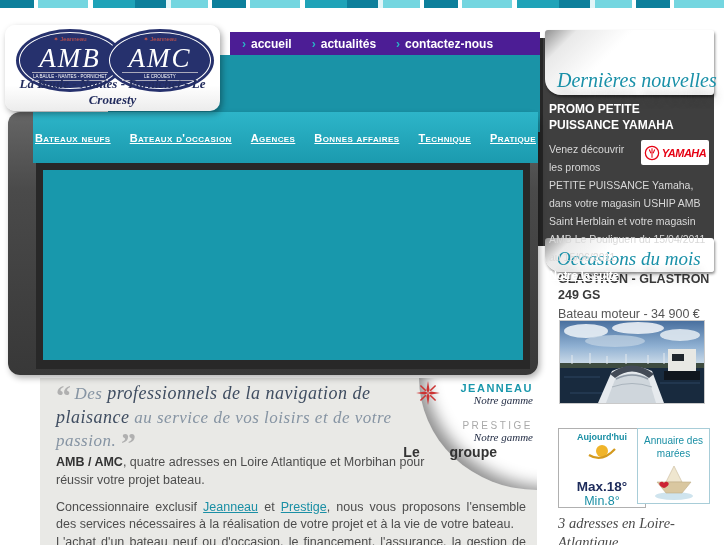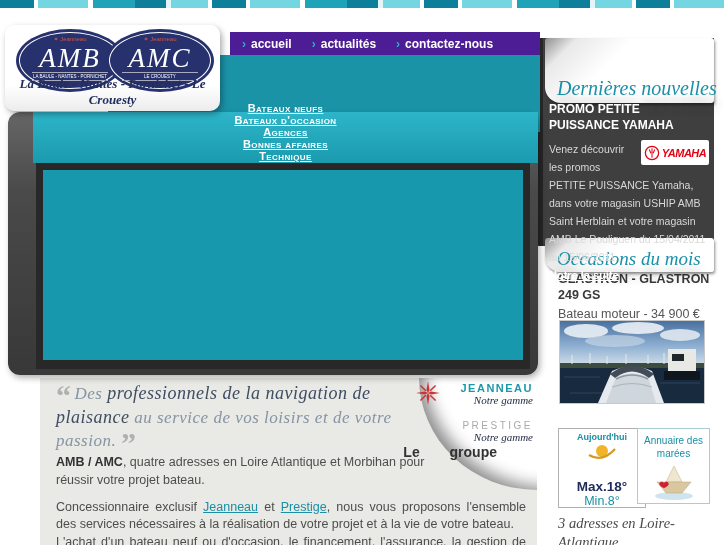--- a/index.html
+++ b/index.html
@@ -39,21 +39,21 @@
   
   .teal-block { position:absolute; left:108px; top:55px; width:432px; height:77px; background:#1a93a7; z-index:4; }
   .alert-link { position:absolute; left:12px; top:6px; color:#fff; font-size:12px; font-weight:bold; cursor:pointer; }
 
   
   .main-panel { position:absolute; left:8px; top:112px; width:530px; height:263px;
     background:linear-gradient(180deg,#666 0%,#4a4a4a 30%,#383838 100%); border-radius:12px; z-index:4;
     box-shadow:2px 3px 6px rgba(0,0,0,.3); }
   .menu-bar { position:absolute; left:25px; top:0px; width:505px; height:51px;
     background:linear-gradient(180deg,#2db5c9,#1b9aae); display:flex; align-items:center;
-    justify-content:center; padding:0 26px;flex-direction:column; }
+    justify-content:space-between; padding:0 2px; }
   .menu-bar .mitem { color:#fff; font-size:11px; font-weight:bold; font-variant:small-caps;
     letter-spacing:.4px; text-decoration:underline; white-space:nowrap; cursor:pointer; }
   .slideshow { position:absolute; left:28px; top:51px; width:494px; height:206px; background:#282828; }
   .slideshow .inner { position:absolute; left:7px; top:7px; right:7px; bottom:9px; background:#1898ac; }
 
   
   .quote-section { position:absolute; left:40px; top:378px; width:497px; height:167px; background:#e9e9e6; z-index:3; }
   .page-curl { position:absolute; right:0; top:0; width:118px; height:112px; background:#fff;
     border-bottom-left-radius:100%;
     box-shadow:inset 16px -14px 16px -12px rgba(0,0,0,.45); }
@@ -77,21 +77,21 @@
   .body-text .b { font-weight:bold; color:#333; }
   .body-text p.just { text-align:justify; }
   a.tlink { color:#1a8fa5; text-decoration:underline; cursor:pointer; }
 
   
   .side-dark { position:absolute; left:537px; top:38px; width:177px; height:208px; background:#3f3f3f;
     border-left:6px solid #262626; }
   .curl-card { position:absolute; left:545px; width:169px;
     background:linear-gradient(135deg,#8f8f8f 0%,#e9e9e9 14%,#ffffff 38%);
     border-radius:3px 3px 3px 16px; box-shadow:1px 2px 3px rgba(0,0,0,.45); z-index:5; }
-  .card-news { top:38px; height:65px; }
+  .card-news { top:30px; height:65px; }
   .card-occ { top:238px; height:34px; }
   .curl-title { position:absolute; left:12px; bottom:3px; font-family:"Liberation Serif", serif;
     font-style:italic; font-size:20px; color:#1990a8; white-space:nowrap;
     text-shadow:0 14px 8px rgba(60,60,60,.35); }
   .card-occ .curl-title { font-size:19px; bottom:2px; }
 
   .promo { position:absolute; left:549px; top:102px; width:160px; z-index:6; }
   .promo-title { color:#fff; font-weight:bold; font-size:12px; line-height:1.3; margin-bottom:6px; }
   .yamaha-box { float:right; width:68px; height:25px; background:#fff; border-radius:2px;
     margin:1px 0 2px 5px; display:flex; align-items:center; justify-content:center; gap:2px; cursor:pointer; }

